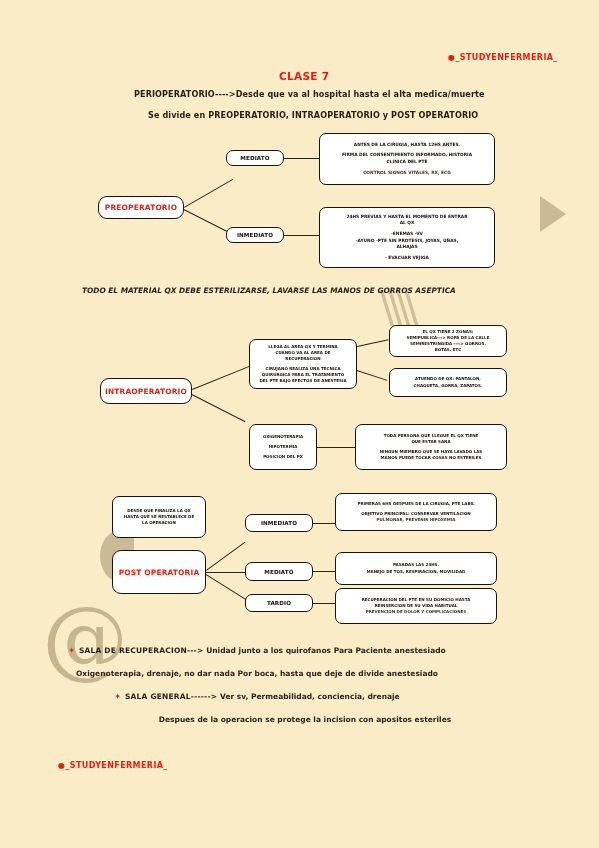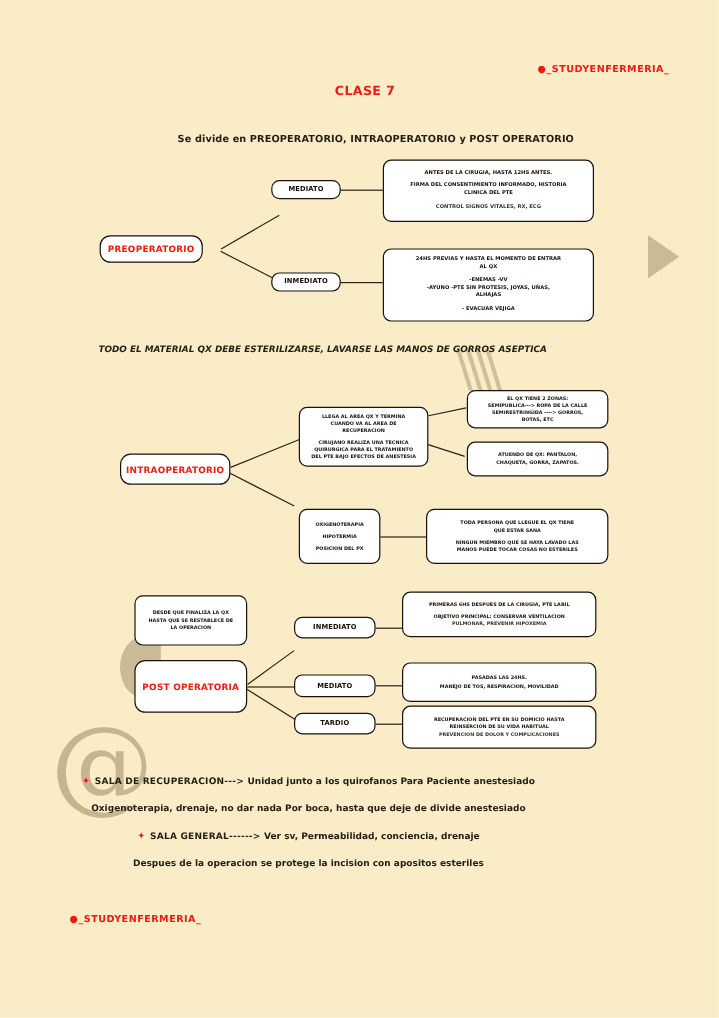--- a/index.html
+++ b/index.html
@@ -165,23 +165,24 @@
 
 <div id="page">
 
   <div class="wm-chev" style="left:540px; top:196px;"></div>
   <div class="wm-disc" style="left:100px; top:530px;"></div>
   <div class="wm-at" style="left:42px; top:595px;">@</div>
   <div class="wm" style="left:380px; top:283px; font-size:42px; color:#9a8a63; letter-spacing:-6px;">\\\\</div>
 
   <div class="watermark-tag" style="left:448px; top:53px;">●_STUDYENFERMERIA_</div>
   <div class="title" style="left:279px; top:70px; font-size:10.5px;">CLASE 7</div>
+  <div class="hdr-line" style="left:134px; top:89px;">PERIOPERATORIO----&gt;Desde que va al hospital hasta el alta medica/muerte</div>
   <div class="hdr-line" style="left:148px; top:110px;">Se divide en PREOPERATORIO, INTRAOPERATORIO y POST OPERATORIO</div>
 
-  <div class="node main" style="left:83px; top:196px; width:86px; height:23px;">
+  <div class="node main" style="left:98px; top:196px; width:86px; height:23px;">
     <span class="lbl-red">PREOPERATORIO</span>
   </div>
 
   <div class="conn" style="left:184px; top:207px; width:56px; height:1px; transform:rotate(-30deg);"></div>
   <div class="conn" style="left:184px; top:209px; width:58px; height:1px; transform:rotate(27deg);"></div>
 
   <div class="node" style="left:226px; top:150px; width:58px; height:16px;">
     <span class="lbl-dark">MEDIATO</span>
   </div>
   <div class="conn h" style="left:284px; top:158px; width:35px;"></div>
@@ -326,20 +327,20 @@
   <div class="blist">
     <div class="brow" style="top:646px;">
       <span class="bullet">✦</span><span class="strong">SALA DE RECUPERACION---&gt; </span><span>Unidad junto a los quirofanos Para Paciente anestesiado</span>
     </div>
     <div class="brow" style="top:669px;">
       <span>Oxigenoterapia, drenaje, no dar nada Por boca, hasta que deje de divide anestesiado</span>
     </div>
     <div class="brow" style="top:692px;">
       <span class="bullet">✦</span><span class="strong">SALA GENERAL------&gt; </span><span>Ver sv, Permeabilidad, conciencia, drenaje</span>
     </div>
-    <div class="brow" style="top:715px;">
+    <div class="brow" style="top:715px;margin-left:48px;">
       <span>Despues de la operacion se protege la incision con apositos esteriles</span>
     </div>
   </div>
 
   <div class="foot-tag" style="left:58px; top:761px;">●_STUDYENFERMERIA_</div>
 
 </div>
 
 </body></html>

